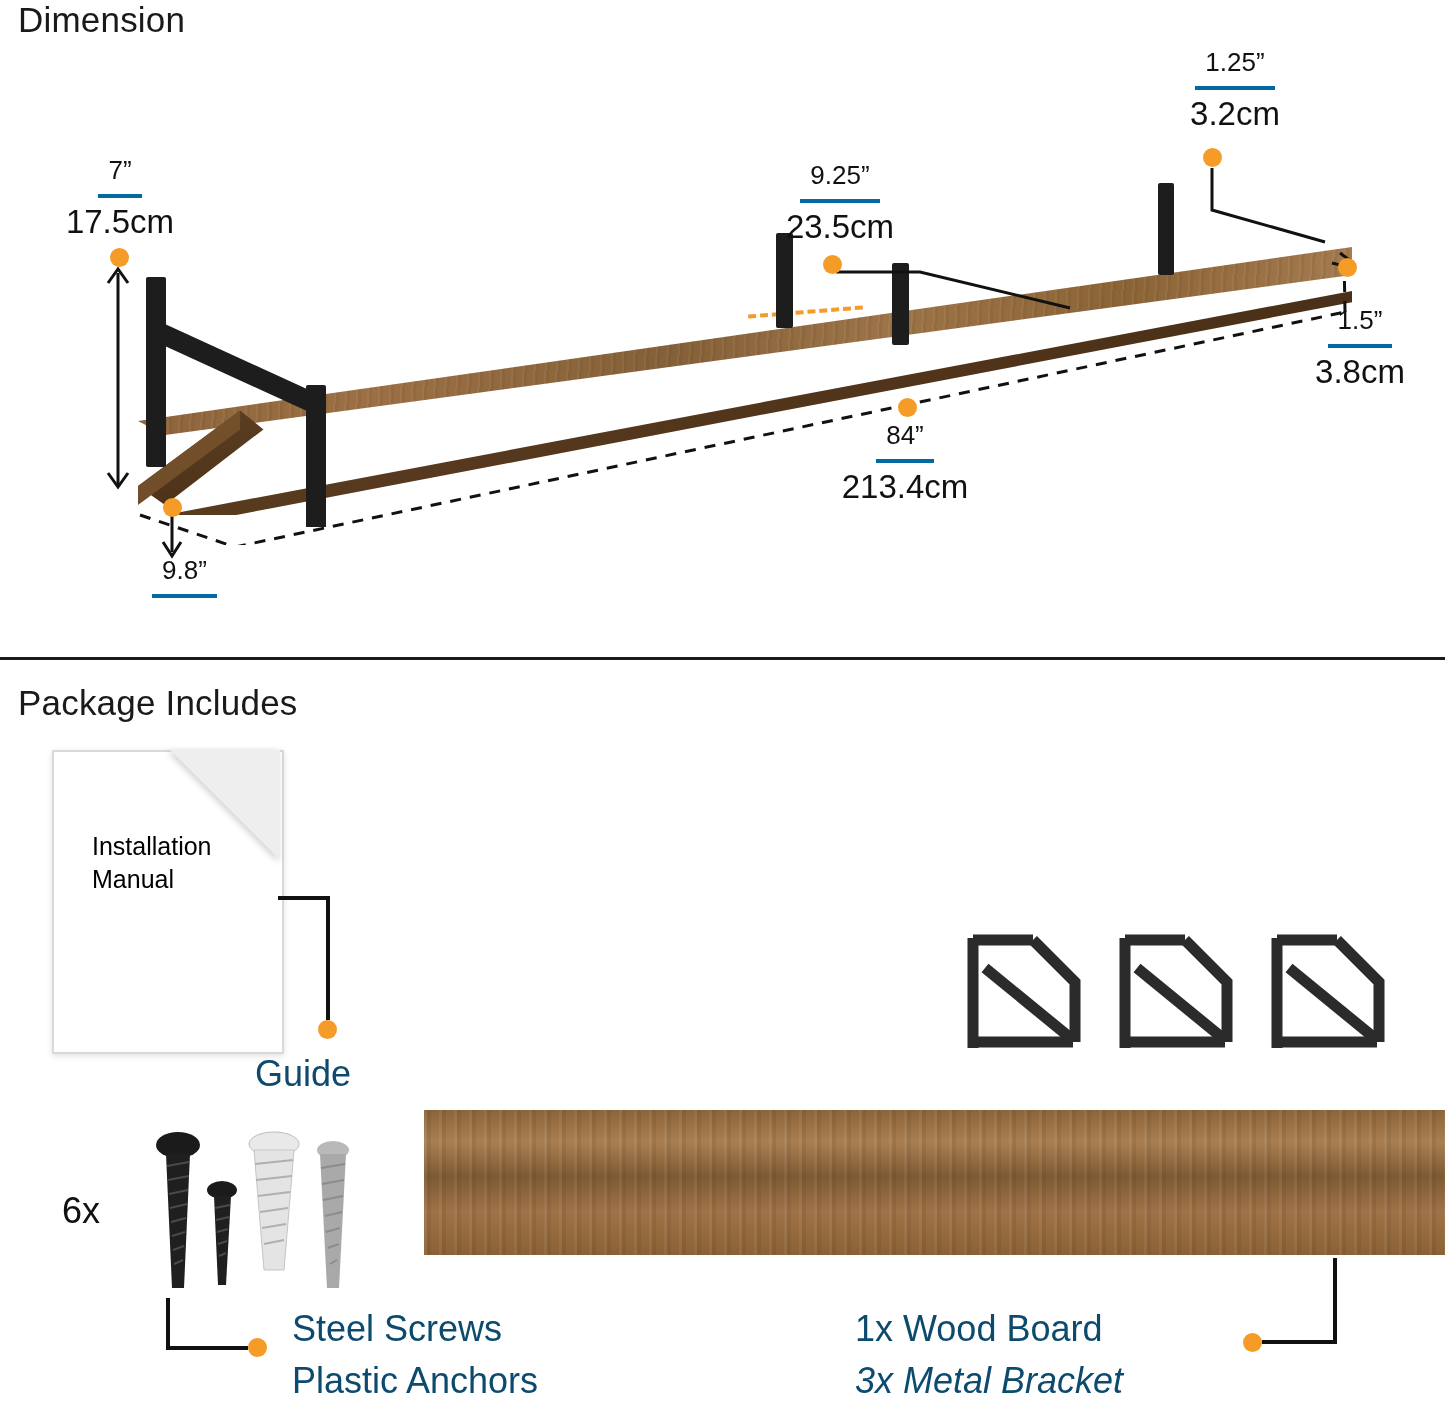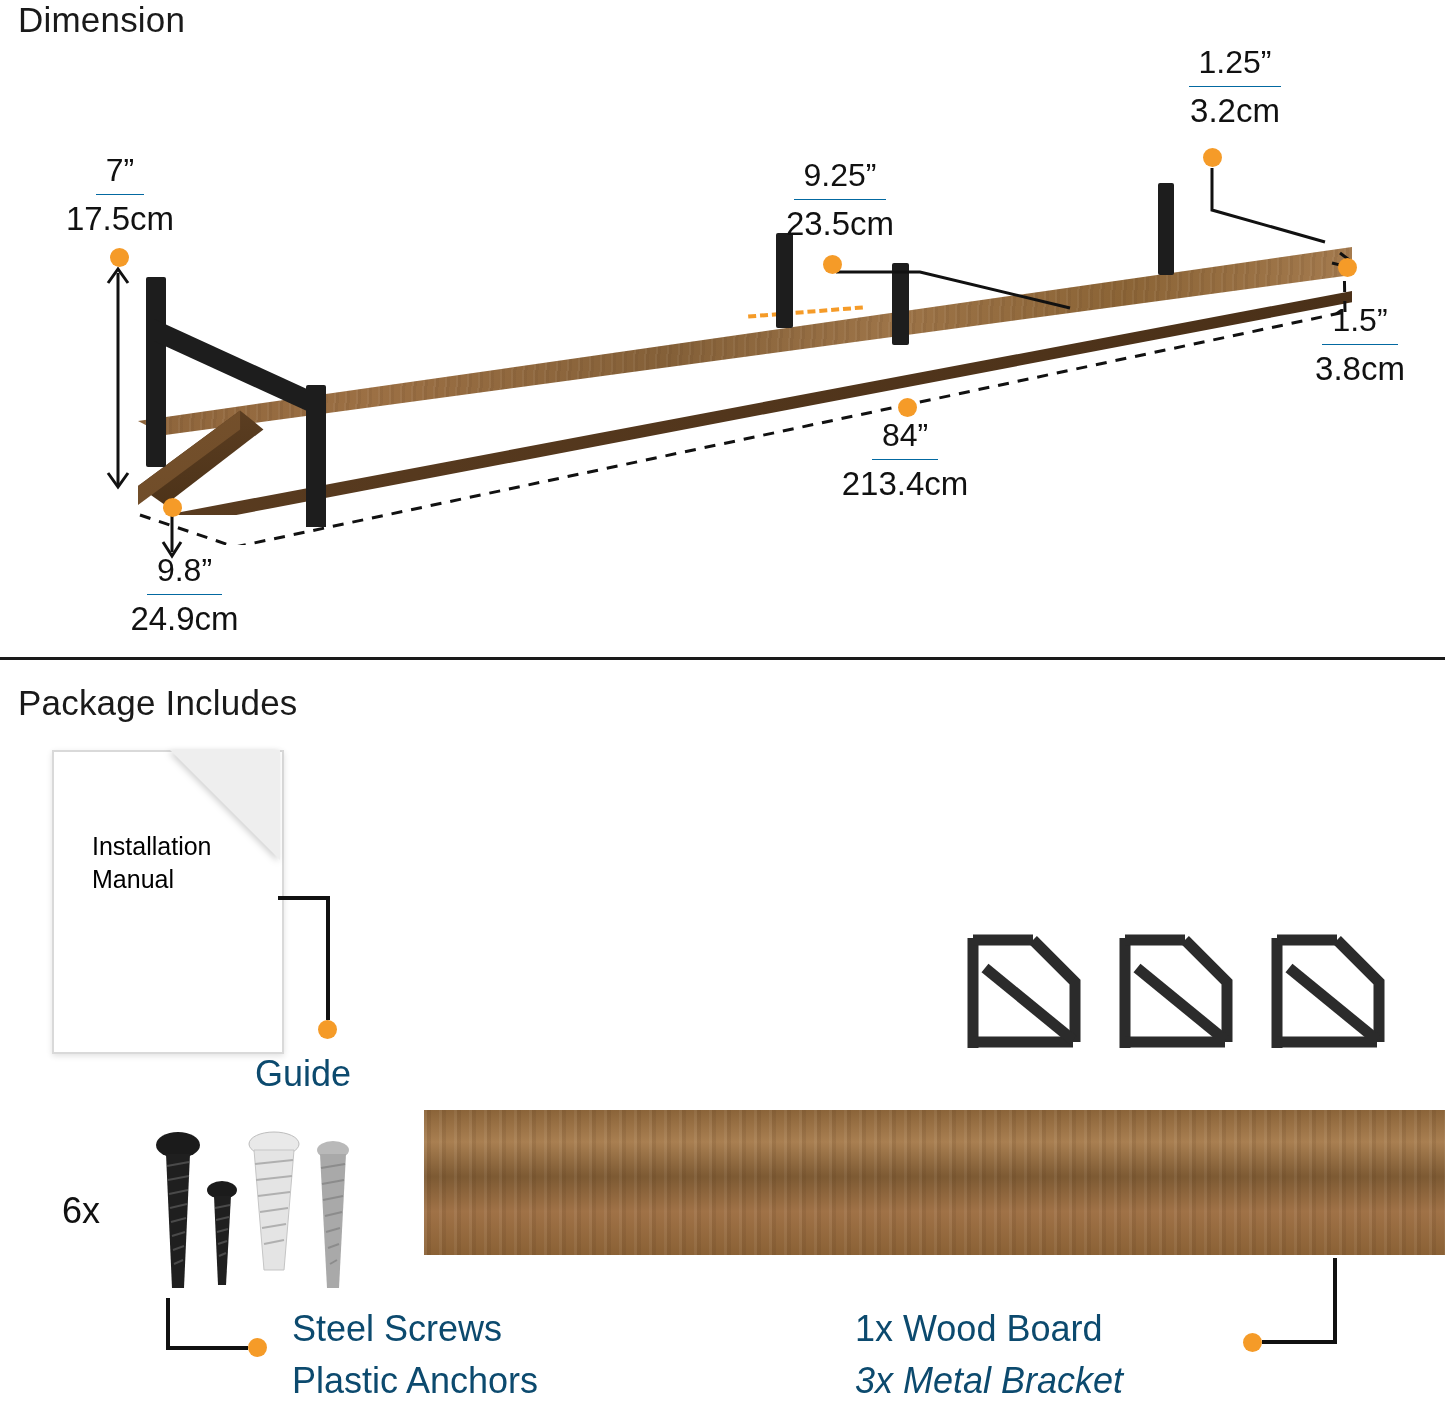--- a/index.html
+++ b/index.html
@@ -30,24 +30,24 @@
     height: 19px;
     border-radius: 50%;
     background: #f59b28;
   }
   .dim-label {
     position: absolute;
     text-align: center;
     white-space: nowrap;
   }
   .dim-label .top {
-    font-size: 32px;
+    font-size: 26px;
     line-height: 40px;
     padding: 0 10px 4px 10px;
-    border-bottom: 1px solid #0369a1;
+    border-bottom: 4px solid #0369a1;
     display: inline-block;
   }
   .dim-label .bot {
     font-size: 33px;
     line-height: 42px;
     padding-top: 3px;
     display: block;
   }
   .divider {
     position: absolute;
@@ -213,21 +213,20 @@
     <g fill="none" stroke="#111111" stroke-width="3">
       <path d="M 18 18 L 18 230"></path>
       <path d="M 8 28 L 18 14 L 28 28"></path>
       <path d="M 8 218 L 18 232 L 28 218"></path>
     </g>
   </svg>
   <div class="dot" style="left:110px; top:248px;"></div>
 
   <div class="dim-label" style="left:92px; top:550px; width:185px;">
     <span class="top">9.8”</span>
-    <span class="bot">24.9cm</span>
   </div>
   <svg class="abs" style="left:150px; top:490px;" width="70" height="80">
     <g fill="none" stroke="#111111" stroke-width="3">
       <path d="M 22 8 L 22 62"></path>
       <path d="M 13 52 L 22 66 L 31 52"></path>
     </g>
   </svg>
   <div class="dot" style="left:163px; top:498px;"></div>
 
   <div class="dim-label" style="left:745px; top:155px; width:190px;">

